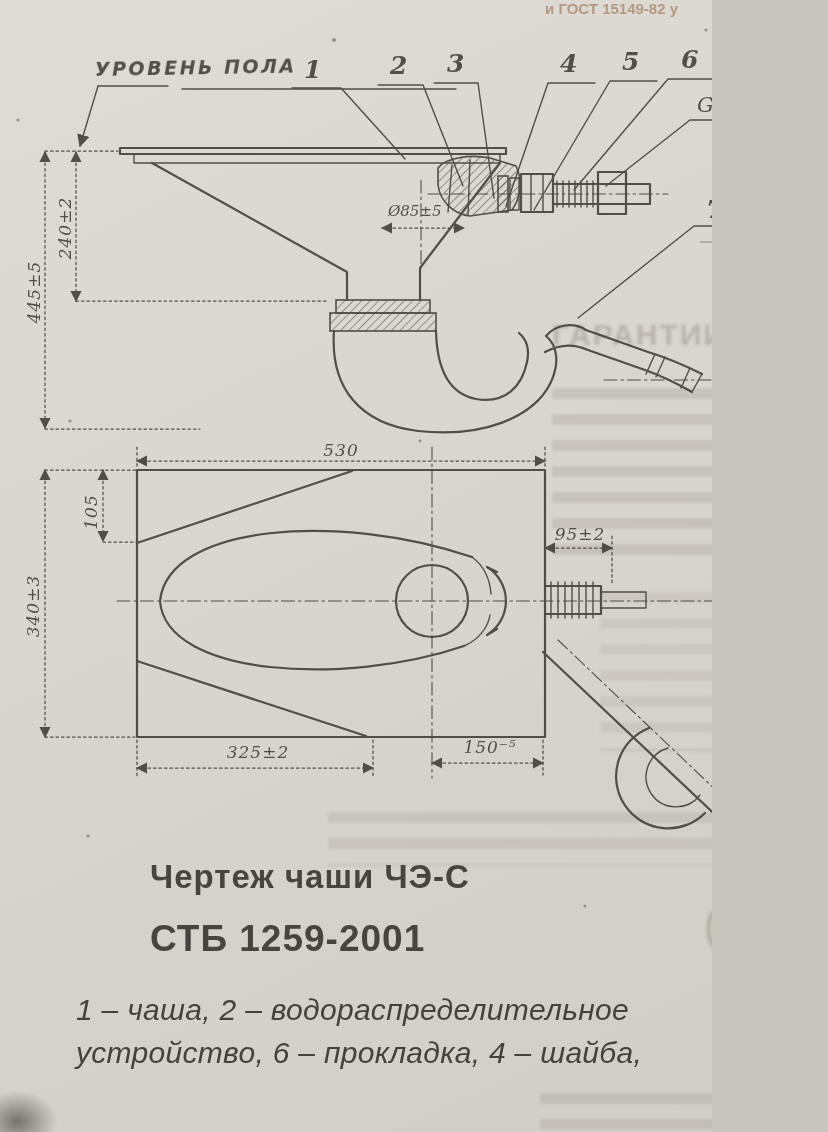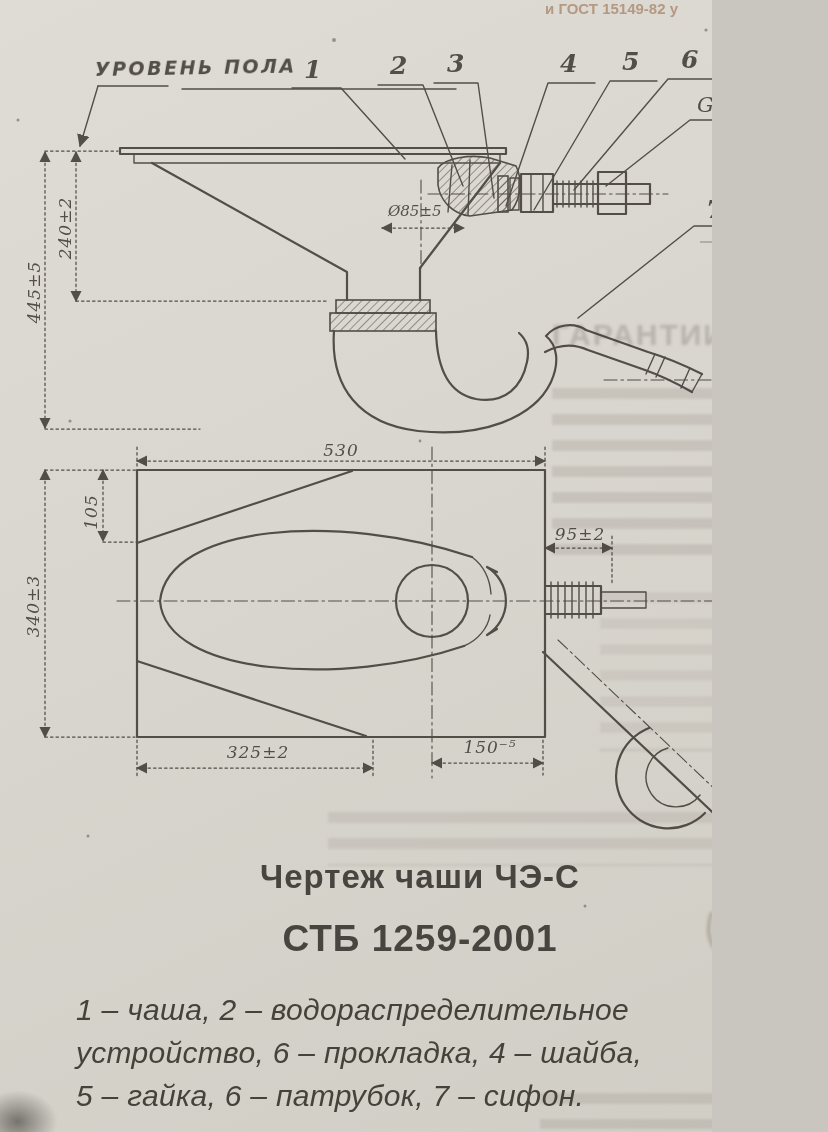--- a/index.html
+++ b/index.html
@@ -14,21 +14,21 @@
   .dim{stroke-width:1.25px;stroke-dasharray:2.5 3;}
   .cl{stroke-width:1.1px;stroke-dasharray:13 4 2.5 4;}
   .hatchfill{fill:url(#hatch);stroke:#3f3b35;stroke-width:1.6px;}
   text{fill:#3f3b35;}
   .dimtxt{font:italic 17px "DejaVu Serif",serif;letter-spacing:1px;}
   .smalltxt{font:italic 15px "DejaVu Serif",serif;}
   .callout{font:italic 25px "DejaVu Serif",serif;font-weight:bold;}
   .floorlbl{font:italic 19px "DejaVu Sans",sans-serif;letter-spacing:2.5px;font-weight:bold;}
   .ink{opacity:.88;}
   
-  .titleblock{position:absolute;left:150px;top:858px;width:540px;text-align:center;
+  .titleblock{position:absolute;left:150px;top:858px;width:540px;
               color:#48443f;font-weight:bold;}
   .title1{font-size:33px;letter-spacing:1px;}
   .title2{font-size:37px;margin-top:22px;letter-spacing:1px;}
   .legend{position:absolute;left:76px;top:988px;width:712px;color:#454239;
           font-style:italic;font-weight:normal;font-size:30px;line-height:43px;
           letter-spacing:.3px;}
   
   .ghost-top{position:absolute;left:545px;top:0px;width:283px;height:18px;overflow:hidden;
              color:rgba(148,99,62,.55);font-weight:bold;font-size:15px;filter:blur(.4px);}
   .ghost-head{position:absolute;left:552px;top:318px;width:262px;height:46px;
@@ -252,16 +252,15 @@
   </svg>
 
   <div class="titleblock">
     <div class="title1">Чертеж чаши ЧЭ-С</div>
     <div class="title2">СТБ 1259-2001</div>
   </div>
 
   <div class="legend">
     <div>1 –  чаша, 2 –  водораспределительное</div>
     <div>устройство, 6 –  прокладка, 4 –  шайба,</div>
-    <div>5 –  гайка, 6 –  патрубок, 7 –  сифон.</div>
   </div>
 
 </div>
 
 </body></html>

